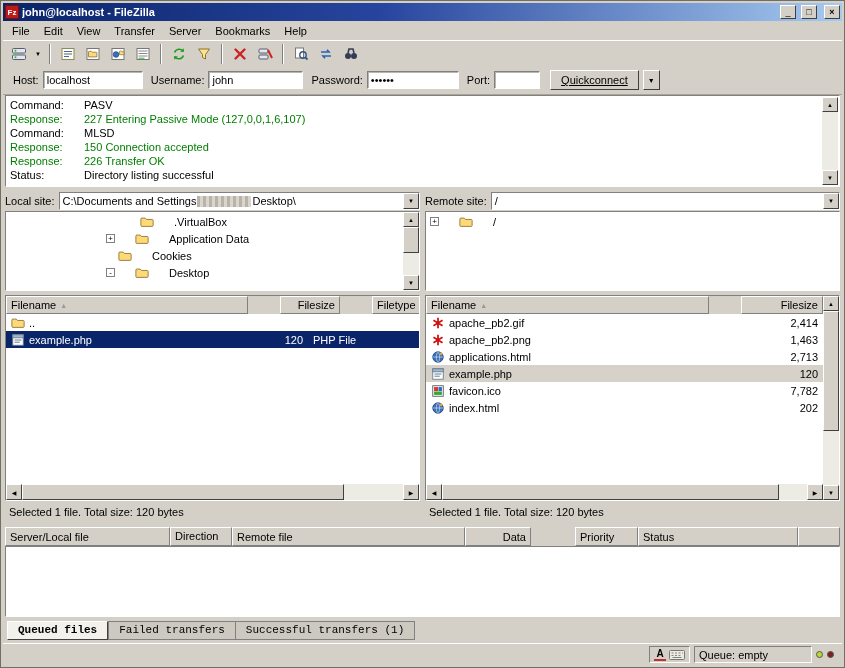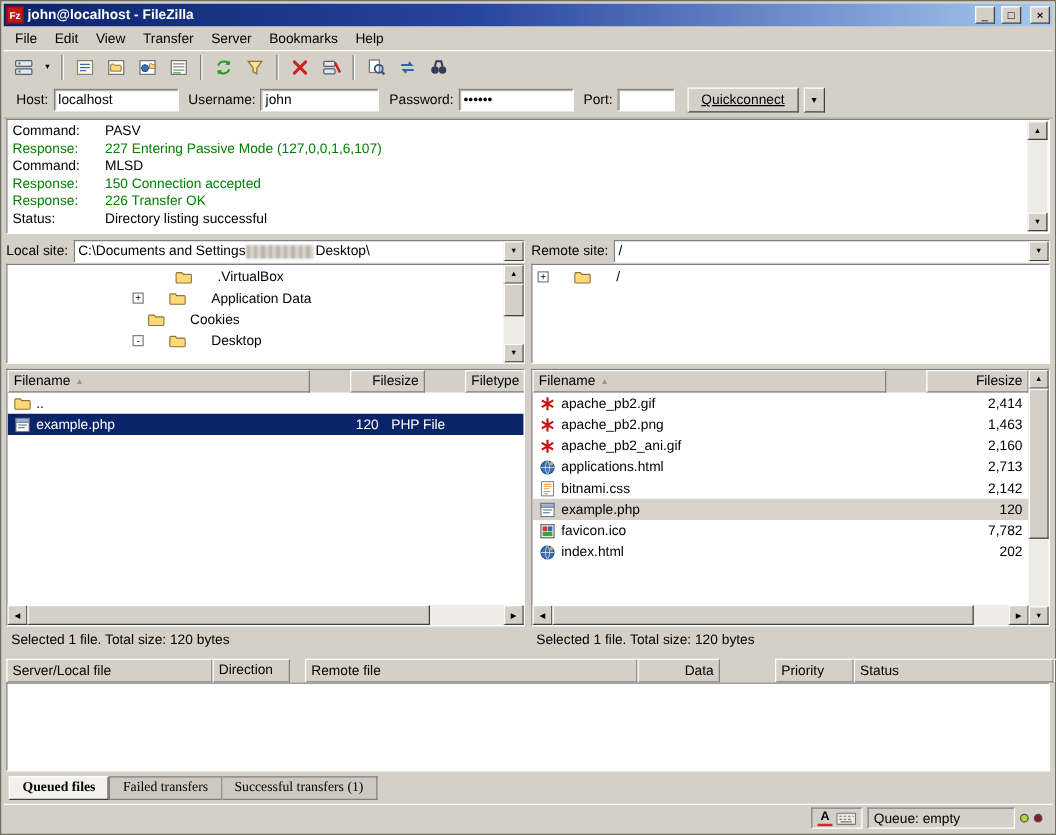--- a/index.html
+++ b/index.html
@@ -149,32 +149,32 @@
   .c-mod  { flex:1; min-width:0; }
   .rc-name { width:283px; flex:none; }
   .rc-size { flex:1; min-width:0; justify-content:flex-end; text-align:right; }
   .frow.sel-active { background:#0A246A; color:#fff; }
   .frow.sel-inactive { background:#D6D2CA; }
   .pane-status { height:20px; flex:none; display:flex; align-items:center; padding:2px 2px 0 4px; }
   
   .qheader { flex:none; height:19px; display:flex; margin:6px 2px 0; background:#D4D0C8; }
   .qc0 { width:165px; flex:none; }
   .qc1 { width:62px; flex:none; text-overflow:ellipsis; display:block; line-height:13px; }
-  .qc2 { width:266px; flex:none;margin-left:12px; }
+  .qc2 { width:233px; flex:none; }
   .qc3 { width:66px; flex:none; justify-content:flex-end; }
   .qc4 { width:63px; flex:none;margin-left:44px; }
   .qc5 { width:160px; flex:none; }
   .qc6 { flex:1; min-width:0; }
   .qbody {
     flex:1; margin:0 2px; background:#fff;
     border:1px solid; border-color:#808080 #fff #fff #808080;
   }
   .tabs-row { height:24px; flex:none; display:flex; align-items:center; padding:2px 0 0 4px; gap:0; }
   .tab {
-    height:19px; padding:2px 10px; font-family:Liberation Serif, serif; font-size:11px;
+    height:19px; padding:2px 10px; font-family:Liberation Mono, monospace; font-size:11px;
     background:#CDC9C0; border:1px solid #808080; border-left:none;
   }
   .tab.active {
     background:#F2F1EB; font-weight:bold;
     border:1px solid; border-color:#fff #404040 #404040 #fff;
   }
   .tab:nth-child(2) { border-left:1px solid #808080; }
   
   .statusbar {
     height:22px; flex:none; display:flex; align-items:center; gap:4px;
@@ -542,54 +542,28 @@
                   </svg>
                   <span>apache_pb2.png</span>
                 </div>
                 <div class="fcell rc-size">
                   <span>1,463</span>
                 </div>
               </div>
             <div class="frow">
                 <div class="fcell rc-name">
                   <svg class="fi" viewBox="0 0 16 16">
-                    <g stroke="#CC1111" stroke-width="2">
-                      <path d="M8 2v12M2.8 4.9l10.4 6.2M13.2 4.9L2.8 11.1"></path>
-                    </g>
-                  </svg>
-                  <span>apache_pb2_ani.gif</span>
-                </div>
-                <div class="fcell rc-size">
-                  <span>2,160</span>
-                </div>
-              </div>
-            <div class="frow">
-                <div class="fcell rc-name">
-                  <svg class="fi" viewBox="0 0 16 16">
                     <circle cx="8" cy="8" r="6" fill="#3B6EB5" stroke="#1F4E8C"></circle>
                     <path d="M2 8h12M8 2c2.5 2 2.5 10 0 12M8 2c-2.5 2-2.5 10 0 12" stroke="#CFE0F2" fill="none" stroke-width=".8"></path>
                     <circle cx="11.5" cy="4.5" r="1.6" fill="#E8A33D"></circle>
                   </svg>
                   <span>applications.html</span>
                 </div>
                 <div class="fcell rc-size">
                   <span>2,713</span>
-                </div>
-              </div>
-            <div class="frow">
-                <div class="fcell rc-name">
-                  <svg class="fi" viewBox="0 0 16 16">
-                    <rect x="2.5" y="1.5" width="11" height="13" fill="#fff" stroke="#888"></rect>
-                    <path d="M4.5 4h7M4.5 6h7M4.5 8h5" stroke="#E2A33B"></path>
-                    <path d="M4.5 10.5h6M4.5 12.5h4" stroke="#999"></path>
-                  </svg>
-                  <span>bitnami.css</span>
-                </div>
-                <div class="fcell rc-size">
-                  <span>2,142</span>
                 </div>
               </div>
             <div class="frow sel-inactive">
                 <div class="fcell rc-name">
                   <svg class="fi" viewBox="0 0 16 16">
                     <rect x="2" y="2" width="12" height="12" fill="#fff" stroke="#6B7B8C"></rect>
                     <rect x="2" y="2" width="12" height="3.5" fill="#9FB6CD" stroke="#6B7B8C"></rect>
                     <path d="M4 8h8M4 10.5h6" stroke="#4A6B8A"></path>
                   </svg>
                   <span>example.php</span>

